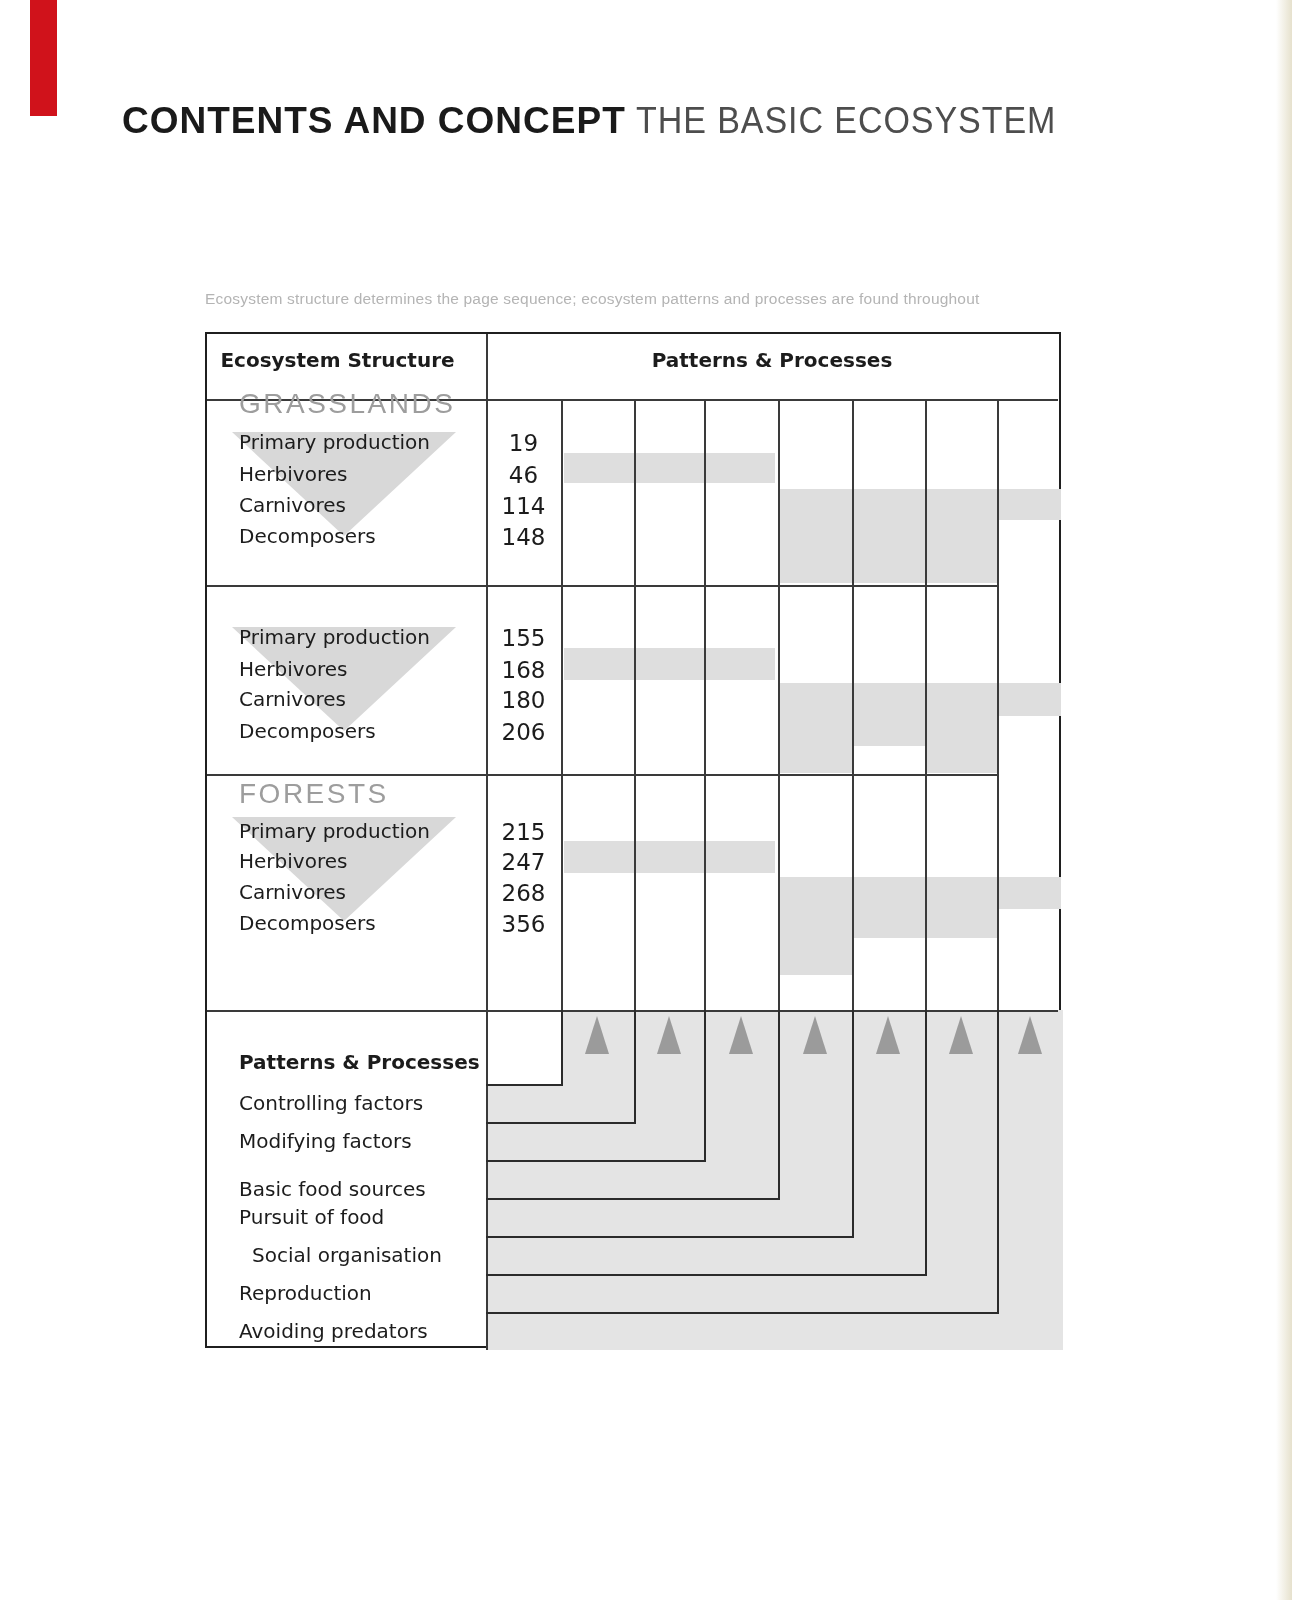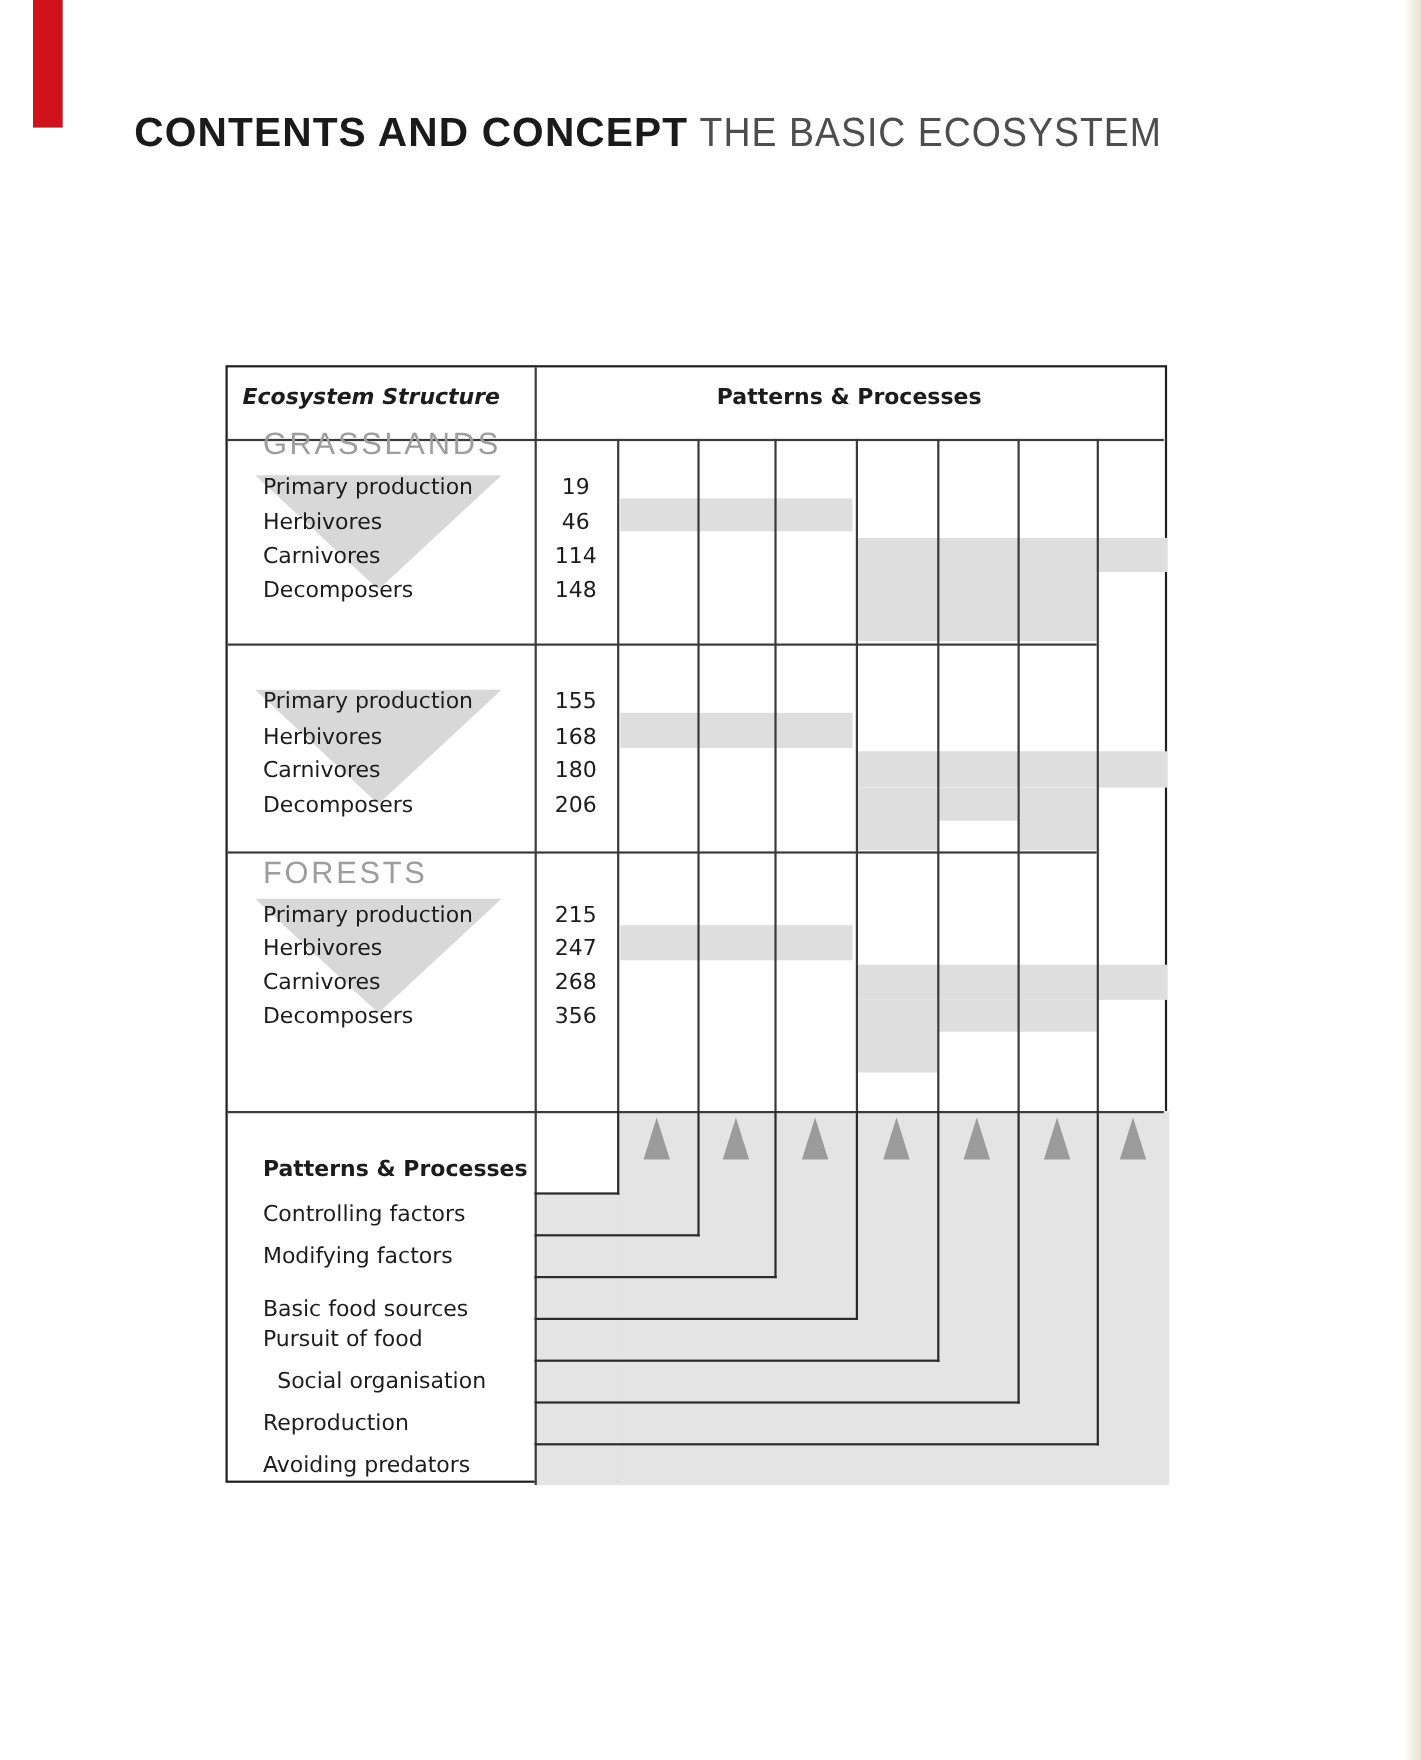--- a/index.html
+++ b/index.html
@@ -26,38 +26,39 @@
   .band{position:absolute;background:#dedede;z-index:1;}
   .panel{position:absolute;background:#e4e4e4;z-index:0;}
   .th{position:absolute;top:14px;font-weight:bold;font-size:20px;z-index:4;text-align:center;}
   .secname{position:absolute;z-index:4;font-size:28px;letter-spacing:2.5px;color:#9d9d9d;
            font-family:"Liberation Sans",sans-serif;font-weight:300;}
   .tri{position:absolute;width:0;height:0;z-index:1;
        border-left:112px solid transparent;border-right:112px solid transparent;
        border-top:104px solid #d8d8d8;}
   .row{position:absolute;left:32px;width:322px;display:flex;height:30px;z-index:4;}
   .row .lbl{flex:1;font-size:20px;color:#1c1c1c;}
-  .row .pg{width:75px;text-align:center;font-size:20px;color:#1c1c1c;}
+  .row .pg{width:75px;text-align:center;font-size:23px;color:#1c1c1c;}
   .ppbold{position:absolute;left:32px;font-weight:bold;font-size:20px;z-index:4;}
   .ppitem{position:absolute;left:32px;font-size:20px;z-index:4;height:30px;display:flex;align-items:center;}
   .arrow{position:absolute;width:0;height:0;z-index:4;
          border-left:12px solid transparent;border-right:12px solid transparent;
          border-bottom:38px solid #9b9b9b;}
   .page-edge{position:absolute;right:0;top:0;width:16px;height:1600px;
              background:linear-gradient(to right, rgba(232,227,207,0), #e6e1cd);}
 </style>
 </head>
 <body>
 
 <div class="page">
 
   <div class="red-tab"></div>
 
   <h1 class="title"><span class="t-bold">CONTENTS AND CONCEPT</span><span class="t-light">THE BASIC ECOSYSTEM</span></h1>
 
+  <div class="caption">Ecosystem structure determines the page sequence; ecosystem patterns and processes are found throughout</div>
 
   <div class="tbl">
 
     <div class="panel" style="left:354px;top:676px;width:502px;height:340px;"></div>
     <div class="panel" style="left:279px;top:750px;width:75px;height:266px;"></div>
 
     <div class="band" style="left:357px;top:119px;width:211px;height:30px;"></div>
     <div class="band" style="left:572px;top:155px;width:282px;height:31px;"></div>
     <div class="band" style="left:572px;top:186px;width:218px;height:63px;"></div>
 
@@ -103,21 +104,21 @@
     <div class="stepv" style="left:790px;top:676px;height:304px;"></div>
 
     <div class="arrow" style="left:378px;top:682px;"></div>
     <div class="arrow" style="left:450px;top:682px;"></div>
     <div class="arrow" style="left:522px;top:682px;"></div>
     <div class="arrow" style="left:596px;top:682px;"></div>
     <div class="arrow" style="left:669px;top:682px;"></div>
     <div class="arrow" style="left:742px;top:682px;"></div>
     <div class="arrow" style="left:811px;top:682px;"></div>
 
-    <div class="th" style="left:0;width:261px;font-style:italic;">Ecosystem Structure</div>
+    <div class="th" style="left:0;width:261px;">Ecosystem Structure</div>
     <div class="th" style="left:279px;width:572px;">Patterns &amp; Processes</div>
 
     <div class="tri" style="left:25px;top:98px;"></div>
     <div class="secname" style="left:32px;top:54px;">GRASSLANDS</div>
     <div class="row" style="top:96px;">
         <span class="lbl">Primary production</span>
         <span class="pg">19</span>
       </div>
     <div class="row" style="top:128px;">
         <span class="lbl">Herbivores</span>

